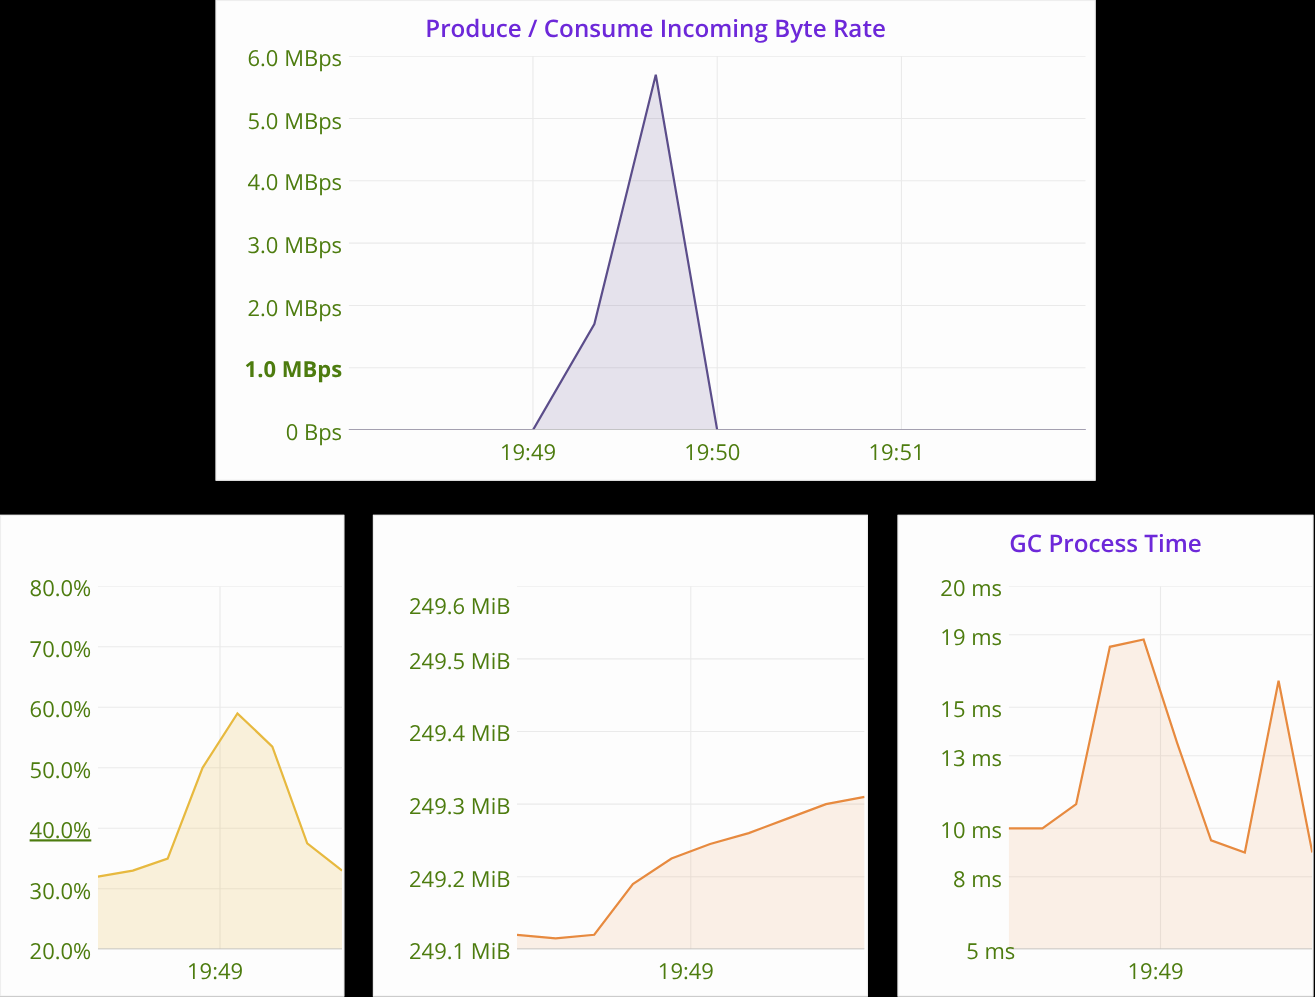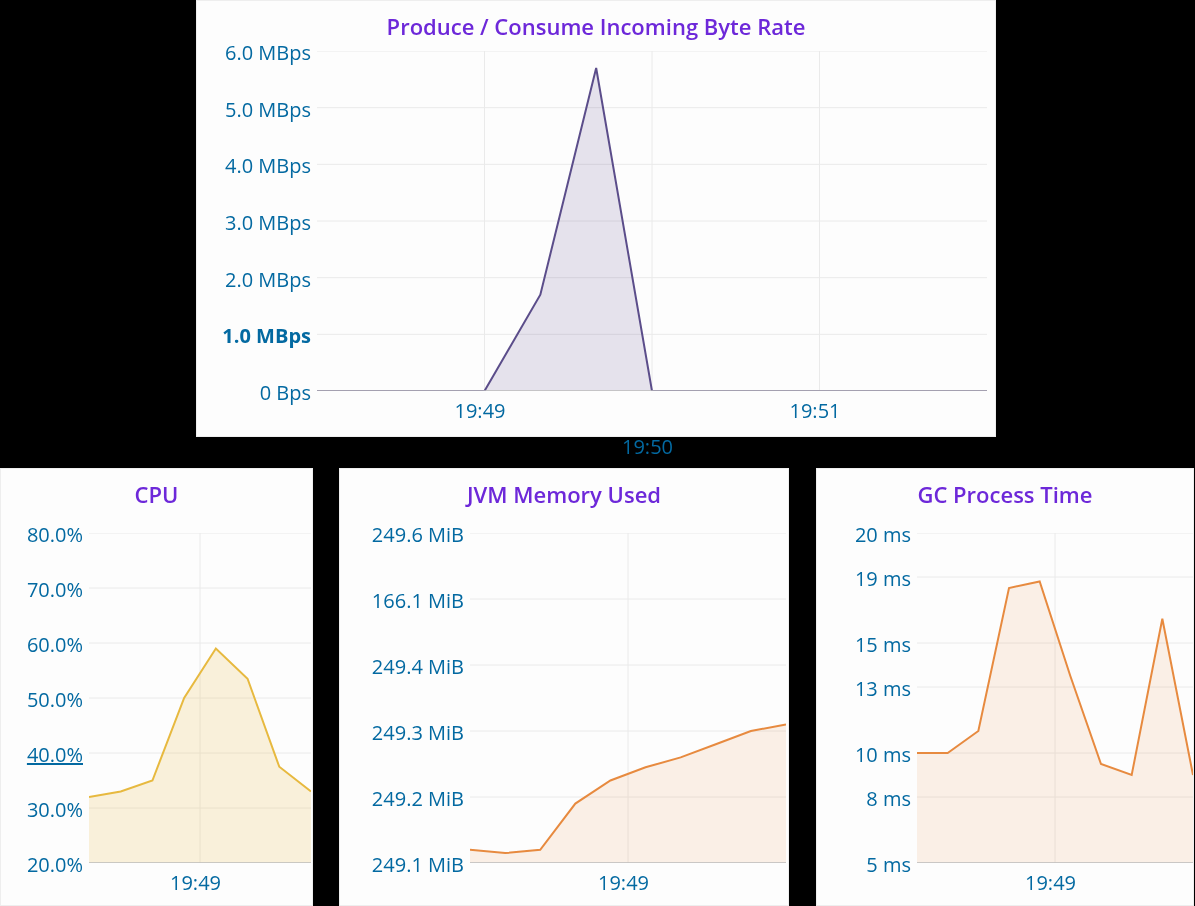--- a/index.html
+++ b/index.html
@@ -18,21 +18,21 @@
   .panel-title {
     text-align: center;
     font-size: 22px;
     font-weight: 600;
     color: #6d28d9;
     padding: 10px 0 6px 0;
   }
   .ytick, .xtick {
     position: absolute;
     font-size: 20px;
-    color: #0369a1;
+    color: #4d7c0f;
     white-space: nowrap;
   }
   .ytick { text-align: right; }
   svg.plot { position: absolute; }
   .grid line { stroke: #eaeaea; stroke-width: 1; }
   .axis line { stroke: #bdbdbd; stroke-width: 1.5; }
   .series-area { stroke-width: 2; }
 </style>
 </head>
 <body>
@@ -59,26 +59,25 @@
       </g>
     </svg>
 <div class="ytick" style="width: 112px; left: 2px; top: 378px;">0 Bps</div>
     <div class="ytick" style="width: 112px; left: 2px; top: 321.333px; font-weight: bold;">1.0 MBps</div>
     <div class="ytick" style="width: 112px; left: 2px; top: 264.667px;">2.0 MBps</div>
     <div class="ytick" style="width: 112px; left: 2px; top: 208px;">3.0 MBps</div>
     <div class="ytick" style="width: 112px; left: 2px; top: 151.333px;">4.0 MBps</div>
     <div class="ytick" style="width: 112px; left: 2px; top: 94.6667px;">5.0 MBps</div>
     <div class="ytick" style="width: 112px; left: 2px; top: 38px;">6.0 MBps</div>
     <div class="xtick" style="left: 257.5px; top: 396px;">19:49</div>
-    <div class="xtick" style="left: 425px; top: 396px; margin-top: 36px;">19:50</div>
+    <div class="xtick" style="left: 425px; top: 396px;">19:50</div>
     <div class="xtick" style="left: 592.5px; top: 396px;">19:51</div>
   </div>
 
 <div class="panel" id="panel-cpu" style="left: 0px; top: 468px; width: 313px; height: 438px;">
-  <div class="panel-title">CPU</div>
   <svg class="plot" id="svg-cpu" width="222" height="330" style="left: 88px; top: 64px;">
       <g class="grid">
         <line x1="0" y1="330" x2="222" y2="330"></line>
         <line x1="0" y1="275" x2="222" y2="275"></line>
         <line x1="0" y1="220" x2="222" y2="220"></line>
         <line x1="0" y1="165" x2="222" y2="165"></line>
         <line x1="0" y1="110" x2="222" y2="110"></line>
         <line x1="0" y1="55" x2="222" y2="55"></line>
         <line x1="0" y1="0" x2="222" y2="0"></line>
         <line x1="111" y1="0" x2="111" y2="330"></line>
@@ -93,43 +92,42 @@
     <div class="ytick" style="width: 82px; left: 0px; top: 327px;">30.0%</div>
     <div class="ytick" style="width: 82px; left: 0px; top: 272px; text-decoration: underline;">40.0%</div>
     <div class="ytick" style="width: 82px; left: 0px; top: 217px;">50.0%</div>
     <div class="ytick" style="width: 82px; left: 0px; top: 162px;">60.0%</div>
     <div class="ytick" style="width: 82px; left: 0px; top: 107px;">70.0%</div>
     <div class="ytick" style="width: 82px; left: 0px; top: 52px;">80.0%</div>
     <div class="xtick" style="left: 169px; top: 400px;">19:49</div>
   </div>
 
 <div class="panel" id="panel-jvm" style="left: 339px; top: 468px; width: 450px; height: 438px;">
-  <div class="panel-title">JVM Memory Used</div>
   <svg class="plot" id="svg-jvm" width="316" height="330" style="left: 130px; top: 64px;">
       <g class="grid">
         <line x1="0" y1="330" x2="316" y2="330"></line>
         <line x1="0" y1="264.00000000000375" x2="316" y2="264.00000000000375"></line>
         <line x1="0" y1="197.99999999998875" x2="316" y2="197.99999999998875"></line>
         <line x1="0" y1="131.9999999999925" x2="316" y2="131.9999999999925"></line>
         <line x1="0" y1="65.99999999999625" x2="316" y2="65.99999999999625"></line>
         <line x1="0" y1="0" x2="316" y2="0"></line>
         <line x1="158" y1="0" x2="158" y2="330"></line>
       </g>
       <path d="M0,316.79999999999325 L35.11111111111111,320.09999999999025 L70.22222222222221,316.79999999999325 L105.33333333333333,270.59999999999775 L140.44444444444443,247.5 L175.55555555555557,234.29999999999325 L210.66666666666666,224.40000000000225 L245.77777777777777,211.1999999999955 L280.88888888888886,197.99999999998875 L316,191.39999999999475 L316,330 L0,330 Z" fill="rgba(231,138,63,0.12)" stroke="none"></path>
       <path class="series-area" d="M0,316.79999999999325 L35.11111111111111,320.09999999999025 L70.22222222222221,316.79999999999325 L105.33333333333333,270.59999999999775 L140.44444444444443,247.5 L175.55555555555557,234.29999999999325 L210.66666666666666,224.40000000000225 L245.77777777777777,211.1999999999955 L280.88888888888886,197.99999999998875 L316,191.39999999999475 " fill="none" stroke="#e78a3f"></path>
       <g class="axis">
         <line x1="0" y1="330" x2="316" y2="330"></line>
       </g>
     </svg>
 <div class="ytick" style="width: 122px; left: 2px; top: 382px;">249.1 MiB</div>
     <div class="ytick" style="width: 122px; left: 2px; top: 316px; text-align: right;">249.2 MiB</div>
     <div class="ytick" style="width: 122px; left: 2px; top: 250px;">249.3 MiB</div>
     <div class="ytick" style="width: 122px; left: 2px; top: 184px;">249.4 MiB</div>
-    <div class="ytick" style="width: 122px; left: 2px; top: 118px;">166.1 MiB</div>
-    <div class="ytick" style="width: 122px; left: 2px; top: 52px;">249.6 MiB</div>
+    <div class="ytick" style="width: 122px; left: 2px; top: 118px;">249.5 MiB</div>
+    <div class="ytick" style="width: 122px; left: 2px; top: 68px;">249.6 MiB</div>
     <div class="xtick" style="left: 258px; top: 400px;">19:49</div>
   </div>
 
 <div class="panel" id="panel-gc" style="left: 816px; top: 468px; width: 378px; height: 438px;">
   <div class="panel-title">GC Process Time</div>
   <svg class="plot" id="svg-gc" width="276" height="330" style="left: 100px; top: 64px;">
       <g class="grid">
         <line x1="0" y1="330" x2="276" y2="330"></line>
         <line x1="0" y1="264" x2="276" y2="264"></line>
         <line x1="0" y1="220" x2="276" y2="220"></line>
@@ -138,21 +136,21 @@
         <line x1="0" y1="44" x2="276" y2="44"></line>
         <line x1="0" y1="0" x2="276" y2="0"></line>
         <line x1="138" y1="0" x2="138" y2="330"></line>
       </g>
       <path d="M0,220 L30.666666666666664,220 L61.33333333333333,198 L92,55 L122.66666666666666,48.39999999999998 L153.33333333333334,143 L184,231 L214.66666666666666,242 L245.33333333333331,85.79999999999995 L276,242 L276,330 L0,330 Z" fill="rgba(231,138,63,0.12)" stroke="none"></path>
       <path class="series-area" d="M0,220 L30.666666666666664,220 L61.33333333333333,198 L92,55 L122.66666666666666,48.39999999999998 L153.33333333333334,143 L184,231 L214.66666666666666,242 L245.33333333333331,85.79999999999995 L276,242 " fill="none" stroke="#e78a3f"></path>
       <g class="axis">
         <line x1="0" y1="330" x2="276" y2="330"></line>
       </g>
     </svg>
-<div class="ytick" style="width: 92px; left: 2px; top: 382px;">5 ms</div>
+<div class="ytick" style="width: 92px; left: 14px; top: 382px;">5 ms</div>
     <div class="ytick" style="width: 92px; left: 2px; top: 316px;">8 ms</div>
     <div class="ytick" style="width: 92px; left: 2px; top: 272px;">10 ms</div>
     <div class="ytick" style="width: 92px; left: 2px; top: 206px;">13 ms</div>
     <div class="ytick" style="width: 92px; left: 2px; top: 162px;">15 ms</div>
     <div class="ytick" style="width: 92px; left: 2px; top: 96px;">19 ms</div>
     <div class="ytick" style="width: 92px; left: 2px; top: 52px;">20 ms</div>
     <div class="xtick" style="left: 208px; top: 400px;">19:49</div>
   </div>
 
 </body></html>

